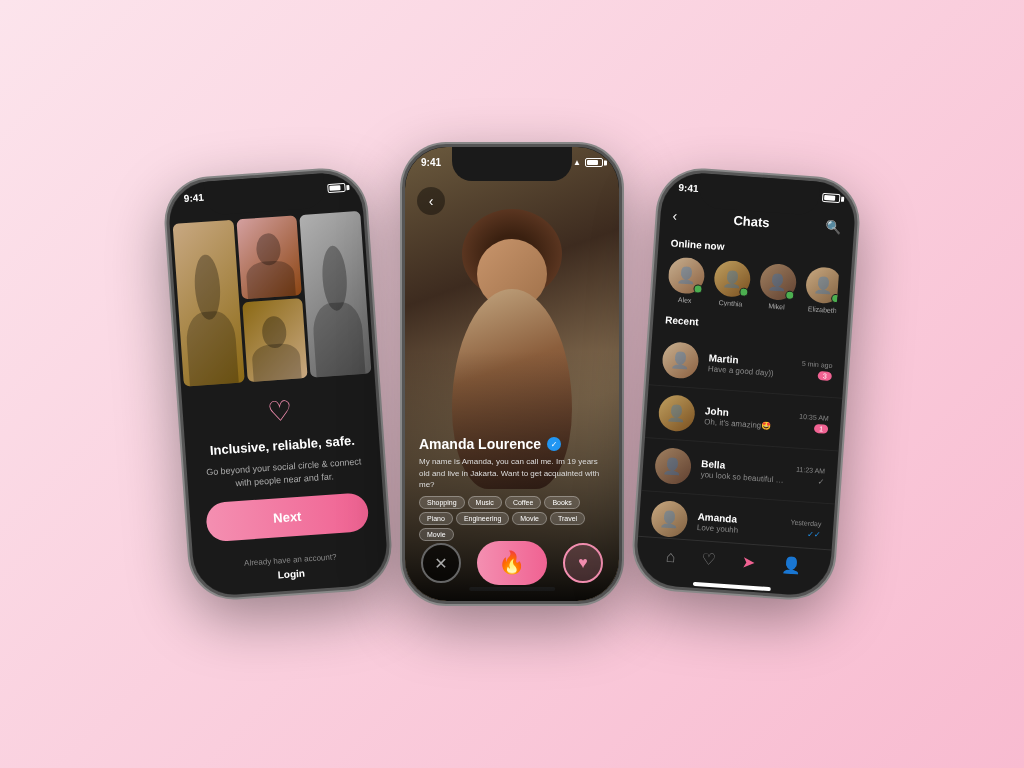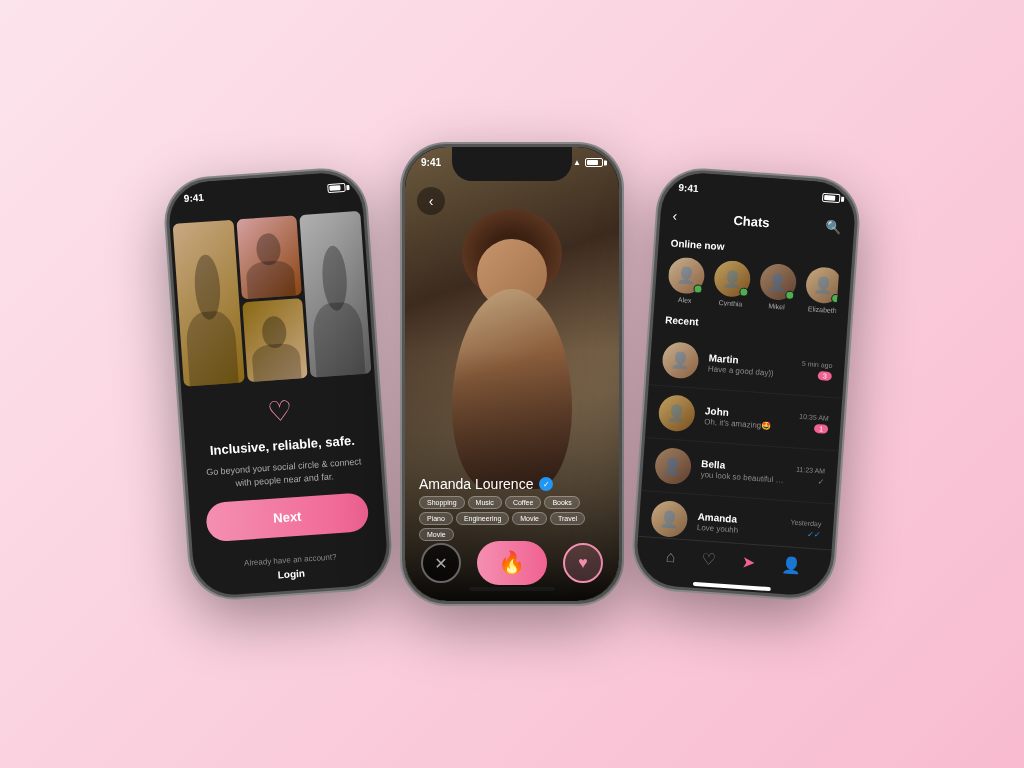--- a/index.html
+++ b/index.html
@@ -203,21 +203,21 @@
       border-radius: 50%; width: 28px; height: 28px; cursor: pointer;
       display: flex; align-items: center; justify-content: center;
     }
     .profile-info {
       position: absolute; bottom: 60px; left: 0; right: 0; z-index: 5;
       padding: 0 14px;
     }
     .profile-name-row {
       display: flex; align-items: center; gap: 6px; margin-bottom: 4px;
     }
-    .profile-name { color: #fff; font-size: 14px; font-weight: 400; }
+    .profile-name { color: #fff; font-size: 14px; font-weight: 700; }
     .verified-badge {
       background: #2196f3; border-radius: 50%; width: 14px; height: 14px;
       display: flex; align-items: center; justify-content: center;
       color: #fff; font-size: 8px;
     }
     .profile-bio { color: #ddd; font-size: 8px; line-height: 1.4; margin-bottom: 6px; }
     .tags-row { display: flex; flex-wrap: wrap; gap: 3px; }
     .tag {
       background: rgba(255,255,255,0.15); color: #fff; font-size: 7px;
       border-radius: 10px; padding: 2px 7px; border: 1px solid rgba(255,255,255,0.3);
@@ -409,20 +409,21 @@
         </div>
         <div class="profile-photo-overlay"></div>
 
         <button class="back-btn-profile">‹</button>
 
         <div class="profile-info">
           <div class="profile-name-row">
             <span class="profile-name">Amanda Lourence</span>
             <div class="verified-badge">✓</div>
           </div>
+          <div class="profile-bio">My name is Amanda, you can call me. Im 19 years old and live in Jakarta. Want to get acquainted with me?</div>
           <div class="tags-row">
             <span class="tag">Shopping</span>
             <span class="tag">Music</span>
             <span class="tag">Coffee</span>
             <span class="tag">Books</span>
             <span class="tag">Piano</span>
             <span class="tag">Engineering</span>
             <span class="tag">Movie</span>
             <span class="tag">Travel</span>
             <span class="tag">Movie</span>

